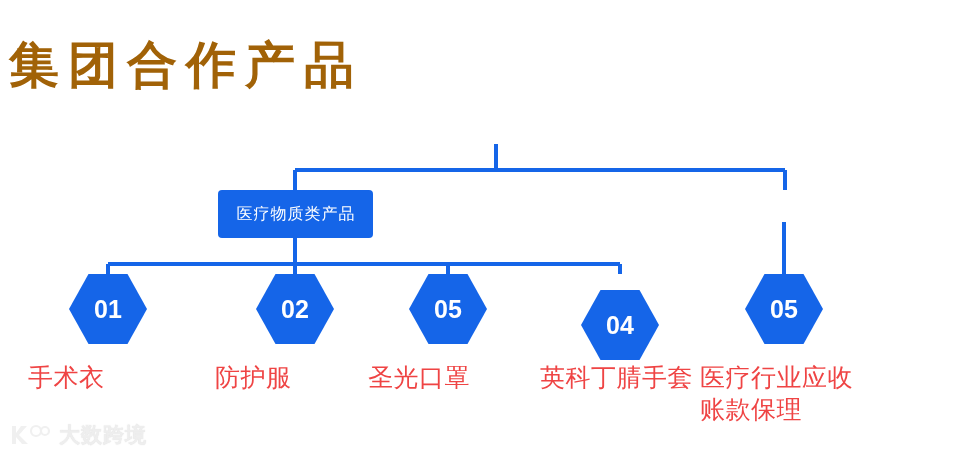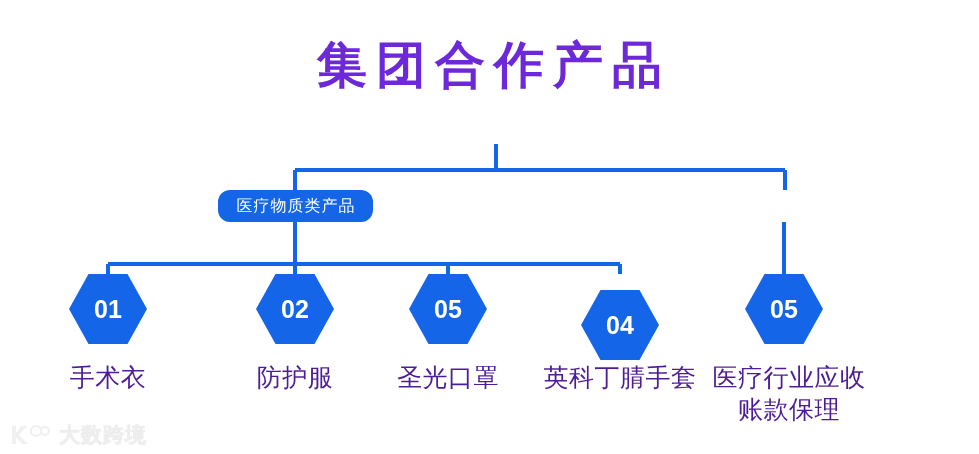--- a/index.html
+++ b/index.html
@@ -20,22 +20,21 @@
     height: 454px;
     background: #ffffff;
   }
 
   
   .chart-title {
     position: absolute;
     left: 0;
     top: 36px;
     width: 979px;
-    text-align: center;
-    color: #6d28d9;
+    color: #a16207;
     font-size: 50px;
     font-weight: bold;
     letter-spacing: 9px;
     line-height: 58px;
     text-indent: 9px;
     white-space: nowrap;
     font-family: "Liberation Sans", "DejaVu Sans", sans-serif;
   }
 
   
@@ -63,22 +62,22 @@
     left: 360px;
     top: 112px;
     width: 272px;
     height: 32px;
     border-radius: 7px;
     font-size: 15px;
     font-weight: normal;
     letter-spacing: 0.2px;
   }
   .branch-box {
-    height: 32px;
-    border-radius: 12px;
+    height: 48px;
+    border-radius: 4px;
     font-size: 16px;
     font-weight: normal;
   }
   .branch-left {
     left: 218px;
     top: 190px;
     width: 155px;
     letter-spacing: 1px;
     text-indent: 1px;
   }
@@ -103,24 +102,24 @@
     justify-content: center;
     color: #ffffff;
     font-size: 25px;
     font-weight: bold;
     letter-spacing: 0px;
   }
 
   
   .leaf-label {
     position: absolute;
-    color: #4c1d95;
+    color: #ef4444;
     font-size: 25px;
     font-weight: normal;
-    text-align: center;
+    text-align: left;
     line-height: 32px;
     letter-spacing: 0.5px;
   }
 
   
   #watermark {
     position: absolute;
     left: 8px;
     top: 421px;
     display: flex;

